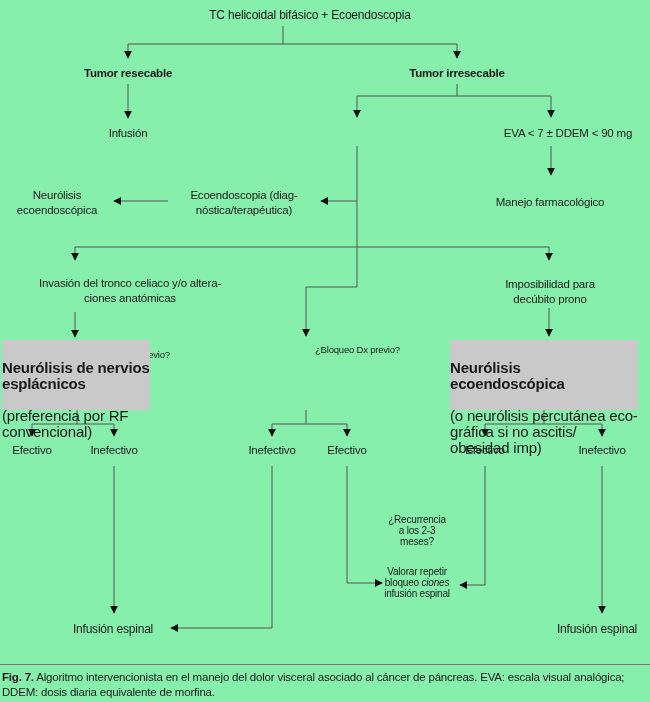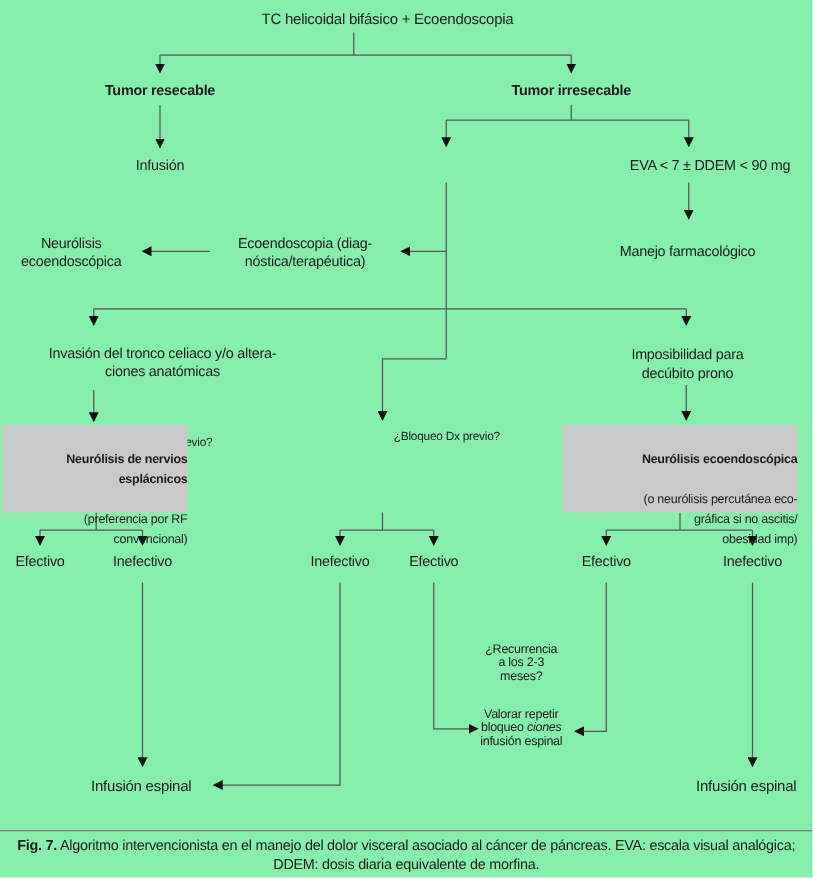--- a/index.html
+++ b/index.html
@@ -13,30 +13,30 @@
     position:absolute;text-align:center;white-space:pre-line;
     font-size:11.5px;line-height:15px;
   }
   .t12{font-size:12px;}
   .b{font-weight:bold;}
   .small{font-size:10px;line-height:13px;}
   .xsmall{font-size:10px;line-height:11px;}
   .tiny{font-size:9.5px;white-space:nowrap;text-align:left;margin-top:29px;}
   .it{font-style:italic;}
   .gbox{
-    position:absolute;background:#c9c9c9;text-align:right;
-    white-space:pre-line;font-size:10px;line-height:16px;
+    position:absolute;background:#c9c9c9;text-align:left;
+    white-space:pre-line;font-size:15px;line-height:16px;
     box-sizing:border-box;padding-top:4px;
   }
   .gbox-title{font-weight:bold;white-space:pre-line;}
   .gbox-detail{white-space:pre-line;}
   .rule{position:absolute;left:0;top:664px;width:650px;height:1px;background:#777;}
   .caption{
     position:absolute;left:2px;top:670px;width:646px;
-    font-size:11.5px;line-height:15px;text-align:center;
+    font-size:11.5px;line-height:15px;text-align:left;
   }
 </style>
 </head>
 <body>
 
 <div class="stage">
 
   <svg width="650" height="702" viewBox="0 0 650 702">
     <defs>
       <marker id="ah" viewBox="0 0 10 10" refX="9" refY="5" markerWidth="8" markerHeight="8" orient="auto">

